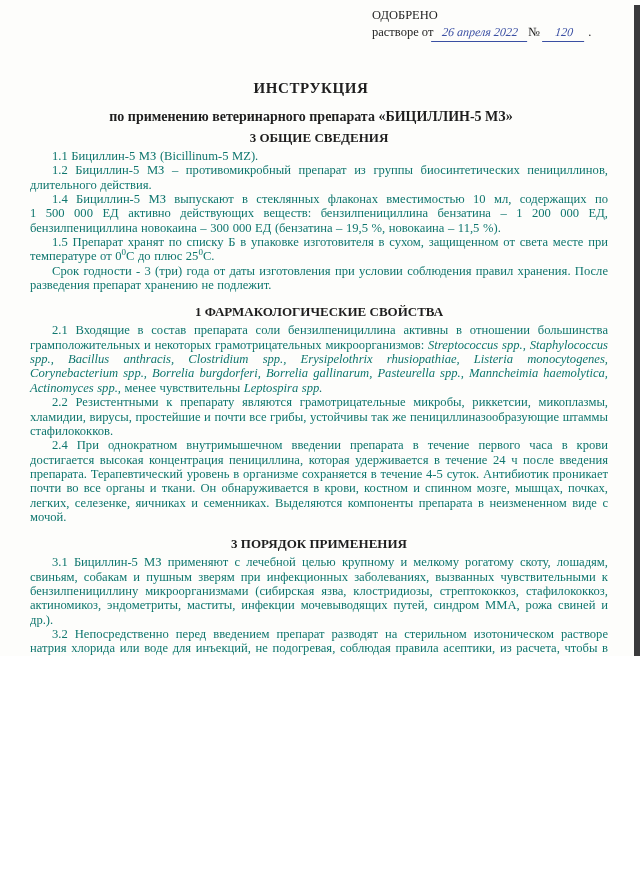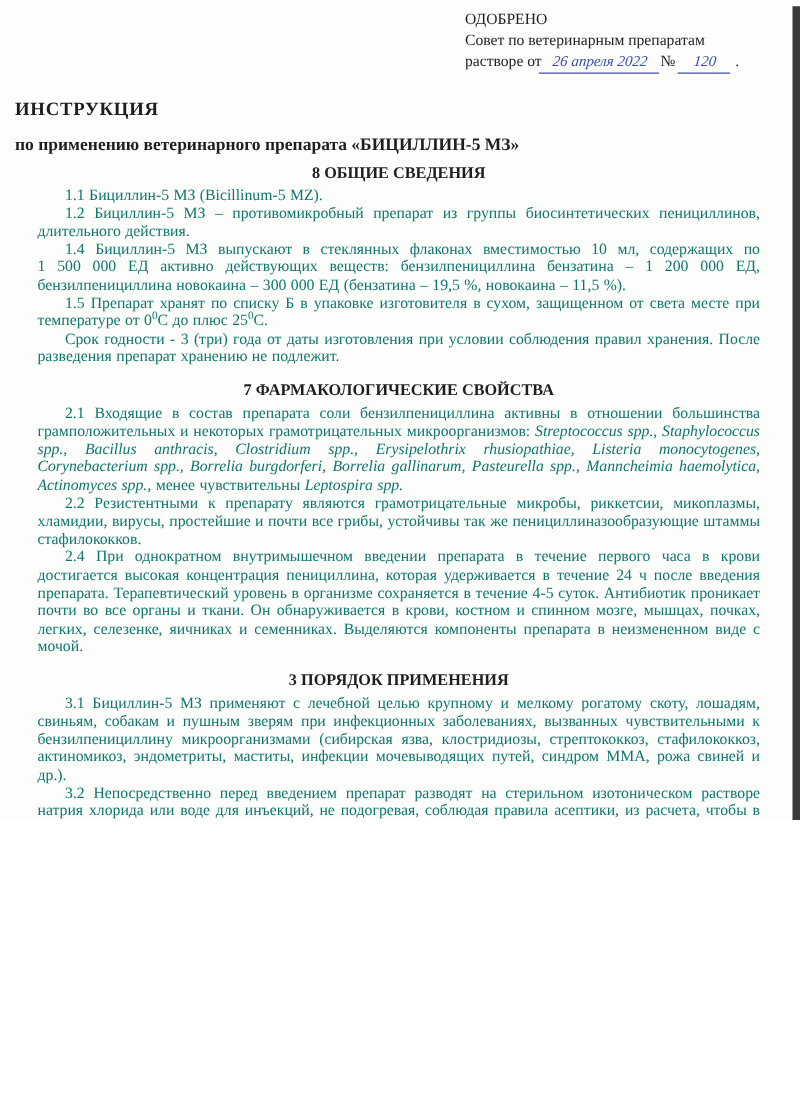--- a/index.html
+++ b/index.html
@@ -45,23 +45,22 @@
     text-align: center;
     margin: 0 3px;
     transform: skewX(-6deg);
   }
 
   
   .title {
     position: absolute;
     top: 80px; left: 0;
     width: 622px;
-    text-align: left;
+    text-align: center;
     font-weight: bold;
-    padding-left: 12px;
   }
   .title-line1 { font-size: 15px; letter-spacing: 0.6px; }
   .title-line2 { font-size: 14px; margin-top: 12px; }
 
   
   #sections {
     position: absolute;
     top: 130px; left: 30px;
     width: 578px;
   }
@@ -100,37 +99,36 @@
     background: #97979b;
   }
 </style>
 </head>
 <body>
 
 <div class="page">
 
   <div class="approval">
     <div>ОДОБРЕНО</div>
-    <div>Совет по ветеринарным препаратам</div>
     <div class="protocol-line"><span>растворе от</span><span class="hand hand-date">26 апреля 2022</span><span>№</span><span class="hand hand-num">120</span><span>.</span></div>
   </div>
 
   <div class="title">
     <div class="title-line1">ИНСТРУКЦИЯ</div>
     <div class="title-line2">по применению ветеринарного препарата «БИЦИЛЛИН-5 МЗ»</div>
   </div>
 
   <div id="sections">
-      <div class="sec-heading">8 ОБЩИЕ СВЕДЕНИЯ</div>
+      <div class="sec-heading">3 ОБЩИЕ СВЕДЕНИЯ</div>
       <p class="para"><span>1.1 Бициллин-5 МЗ (Bicillinum-5 MZ).</span></p>
       <p class="para"><span>1.2 Бициллин-5 МЗ – противомикробный препарат из группы биосинтетических пенициллинов, длительного действия.</span></p>
       <p class="para"><span>1.4 Бициллин-5 МЗ выпускают в стеклянных флаконах вместимостью 10 мл, содержащих по 1&nbsp;500&nbsp;000 ЕД активно действующих веществ: бензилпенициллина бензатина – 1&nbsp;200&nbsp;000 ЕД, бензилпенициллина новокаина – 300&nbsp;000 ЕД (бензатина – 19,5 %, новокаина – 11,5 %).</span></p>
       <p class="para"><span>1.5 Препарат хранят по списку Б в упаковке изготовителя в сухом, защищенном от света месте при температуре от 0</span><sup>0</sup><span>С до плюс 25</span><sup>0</sup><span>С.</span></p>
       <p class="para"><span>Срок годности - 3 (три) года от даты изготовления при условии соблюдения правил хранения. После разведения препарат хранению не подлежит.</span></p>
-      <div class="sec-heading">7 ФАРМАКОЛОГИЧЕСКИЕ СВОЙСТВА</div>
+      <div class="sec-heading">1 ФАРМАКОЛОГИЧЕСКИЕ СВОЙСТВА</div>
       <p class="para"><span>2.1 Входящие в состав препарата соли бензилпенициллина активны в отношении большинства грамположительных и некоторых грамотрицательных микроорганизмов: </span><span class="it">Streptococcus spp., Staphylococcus spp., Bacillus anthracis, Clostridium spp., Erysipelothrix rhusiopathiae, Listeria monocytogenes, Corynebacterium spp., Borrelia burgdorferi, Borrelia gallinarum, Pasteurella spp., Manncheimia haemolytica, Actinomyces spp.,</span><span> менее чувствительны </span><span class="it">Leptospira spp.</span></p>
       <p class="para"><span>2.2 Резистентными к препарату являются грамотрицательные микробы, риккетсии, микоплазмы, хламидии, вирусы, простейшие и почти все грибы, устойчивы так же пенициллиназообразующие штаммы стафилококков.</span></p>
       <p class="para"><span>2.4 При однократном внутримышечном введении препарата в течение первого часа в крови достигается высокая концентрация пенициллина, которая удерживается в течение 24 ч после введения препарата. Терапевтический уровень в организме сохраняется в течение 4-5 суток. Антибиотик проникает почти во все органы и ткани. Он обнаруживается в крови, костном и спинном мозге, мышцах, почках, легких, селезенке, яичниках и семенниках.  Выделяются компоненты препарата в неизмененном виде с мочой.</span></p>
       <div class="sec-heading">3  ПОРЯДОК ПРИМЕНЕНИЯ</div>
       <p class="para"><span>3.1 Бициллин-5 МЗ применяют с лечебной целью крупному и мелкому рогатому скоту, лошадям, свиньям, собакам и пушным зверям при инфекционных заболеваниях, вызванных чувствительными к бензилпенициллину микроорганизмами (сибирская язва, клостридиозы, стрептококкоз, стафилококкоз, актиномикоз, эндометриты, маститы, инфекции мочевыводящих путей, синдром ММА, рожа свиней и др.).</span></p>
       <p class="para"><span>3.2 Непосредственно перед введением препарат разводят на стерильном изотоническом растворе натрия хлорида или воде для инъекций, не подогревая, соблюдая правила асептики, из расчета, чтобы в 1,0 мл полученной взвеси содержалось не менее 100&nbsp;000 ЕД и не более 1&nbsp;000&nbsp;000 ЕД активно действующего вещества.</span></p>
       <p class="para"><span>3.3 Бициллин-5 МЗ вводят только </span><span class="bd">внутримышечно</span><span> один раз в 10-15 суток в следующих дозах (таблица 1):</span></p>
     </div>
 
   <div class="scan-strip"></div>

